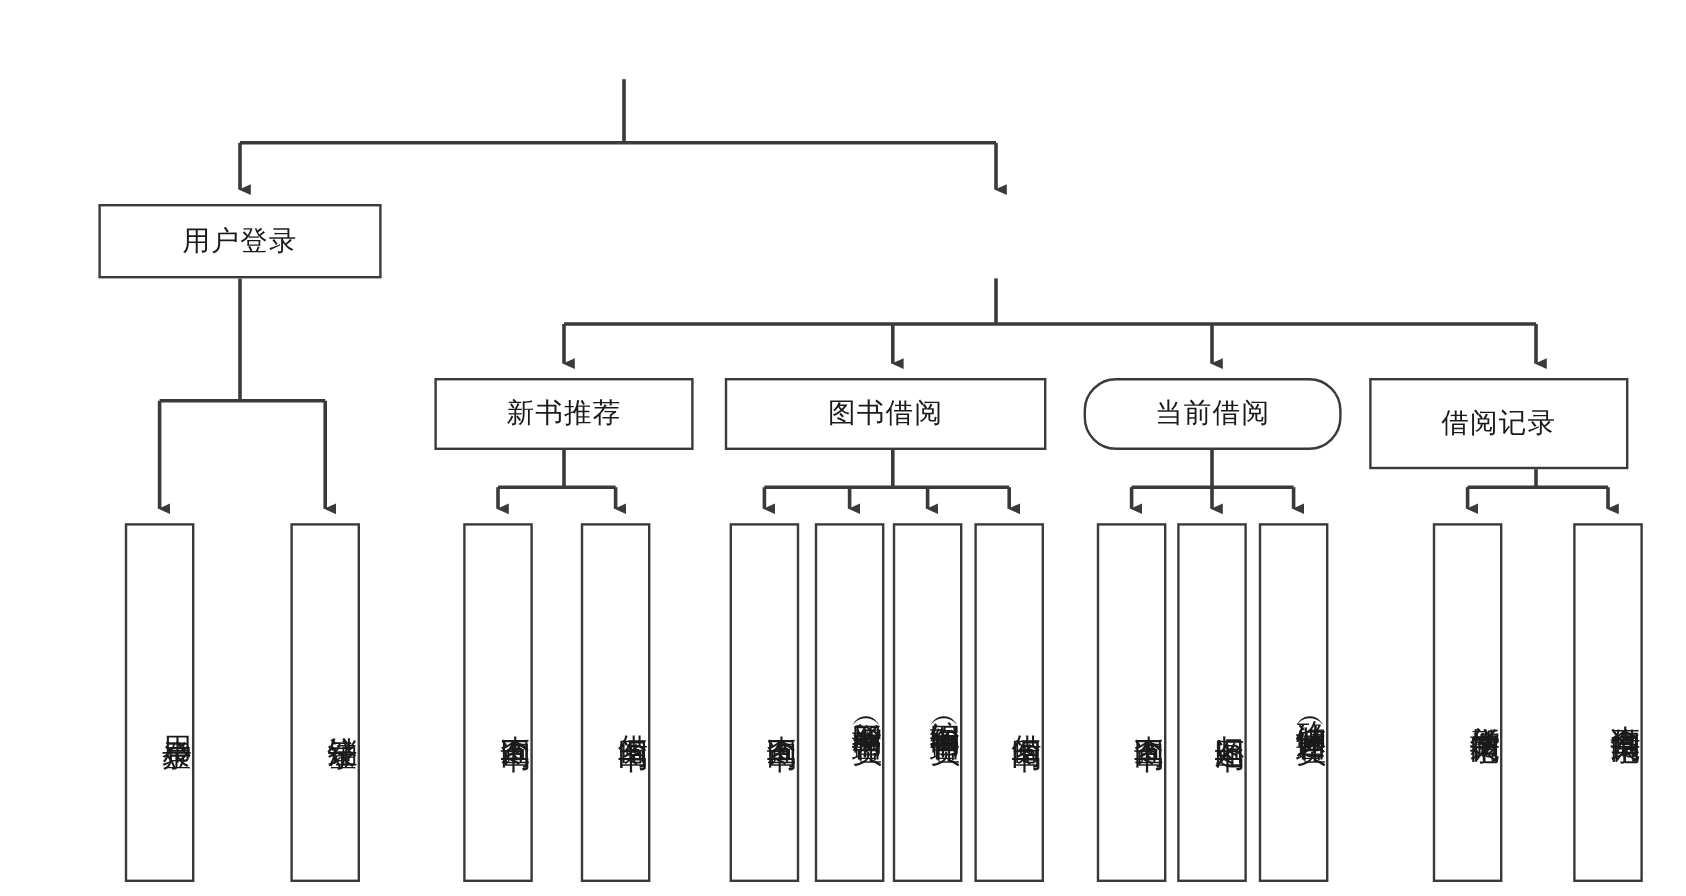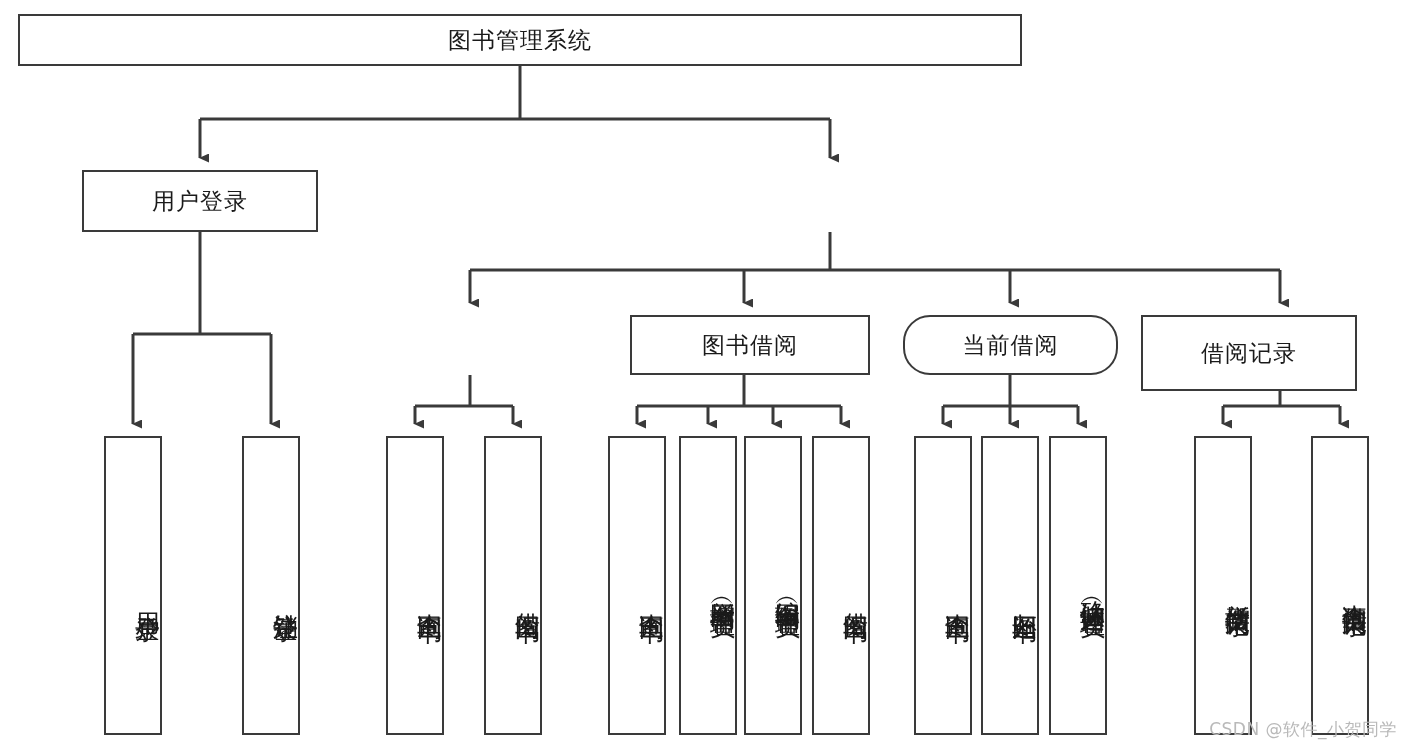--- a/index.html
+++ b/index.html
@@ -115,29 +115,29 @@
       <path d="M1078,406 L1078,424" marker-end="url(#arrowhead)"></path>
 
       <path d="M1280,375 L1280,406"></path>
       <path d="M1223,406 L1340,406"></path>
       <path d="M1223,406 L1223,424" marker-end="url(#arrowhead)"></path>
       <path d="M1340,406 L1340,424" marker-end="url(#arrowhead)"></path>
 
     </g>
   </svg>
 
-  <div class="node-box horizontal" style="left:18px; top:14px; width:1004px; height:52px;">
-    <span class="node-label">图书管理系统</span>
-  </div>
 
   <div class="node-box horizontal" style="left:82px; top:170px; width:236px; height:62px;">
     <span class="node-label">用户登录</span>
   </div>
 
-  <div class="node-box horizontal" style="left:630px; top:315px; width:240px; height:60px;text-align:right;">
+  <div class="node-box horizontal" style="left:362px; top:315px; width:216px; height:60px;">
+    <span class="node-label">新书推荐</span>
+  </div>
+  <div class="node-box horizontal" style="left:604px; top:315px; width:268px; height:60px;text-align:right;">
     <span class="node-label">图书借阅</span>
   </div>
   <div class="node-box horizontal" style="left:903px; top:315px; width:215px; height:60px;border-radius:27px;">
     <span class="node-label">当前借阅</span>
   </div>
   <div class="node-box horizontal" style="left:1141px; top:315px; width:216px; height:76px;">
     <span class="node-label">借阅记录</span>
   </div>
 
   <div class="node-box vertical" style="left:104px; top:436px; width:58px; height:299px;">
@@ -177,15 +177,14 @@
     <span class="node-label">确认归还（管理员）</span>
   </div>
 
   <div class="node-box vertical tall-text" style="left:1194px; top:436px; width:58px; height:299px;">
     <span class="node-label">新增借阅记录</span>
   </div>
   <div class="node-box vertical tall-text" style="left:1311px; top:436px; width:58px; height:299px;">
     <span class="node-label">查询借阅记录</span>
   </div>
 
-  <div class="watermark">CSDN @软件_小贺同学</div>
 
 </div>
 
 </body></html>

